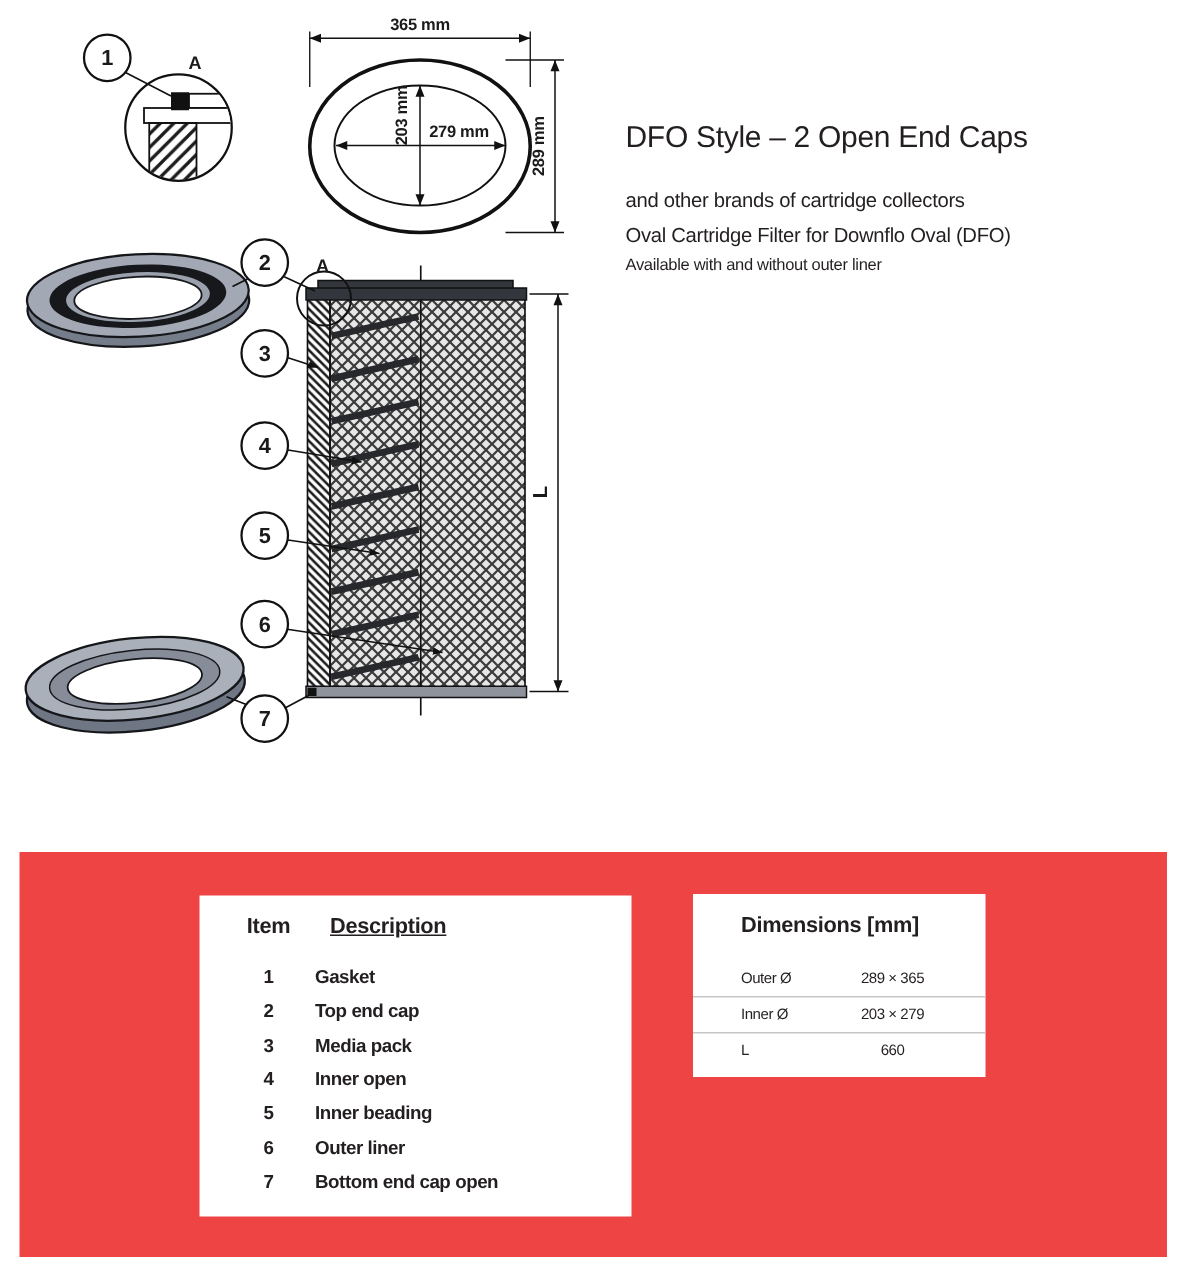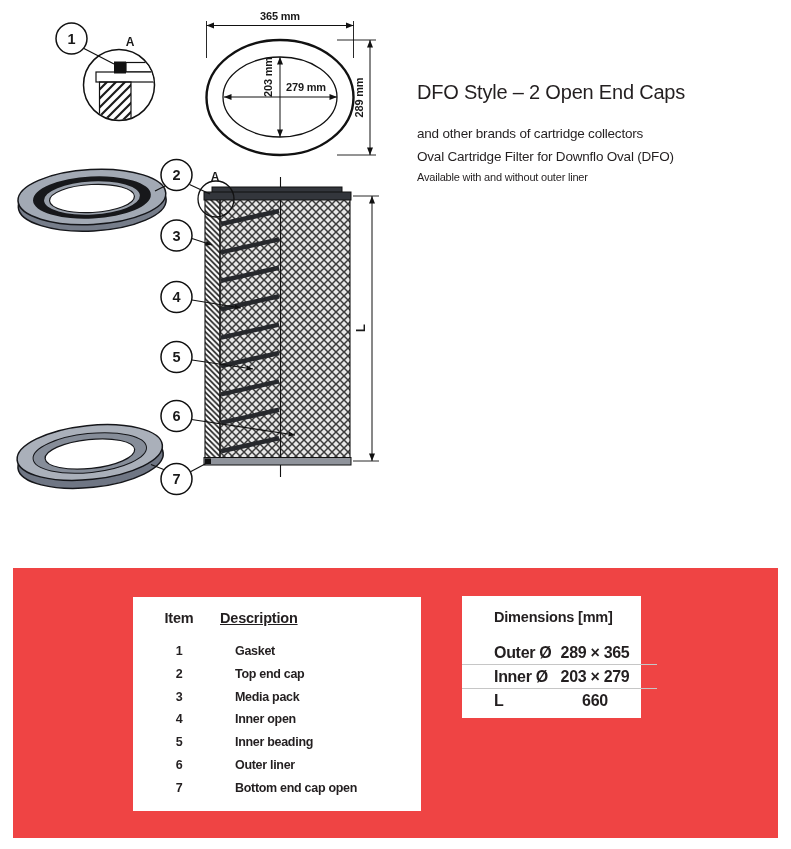--- a/index.html
+++ b/index.html
@@ -19,26 +19,26 @@
 
   .gray-panel{position:absolute;left:13px;top:568px;width:765px;height:270px;background:#ef4444;}
 
   .items-table{position:absolute;left:120px;top:29px;width:288px;height:214px;background:#ffffff;}
   .items-header{position:absolute;left:18px;top:13px;display:flex;font-size:14.5px;font-weight:bold;letter-spacing:-0.2px;}
   .col-item{width:56px;text-align:center;}
   .col-desc{margin-left:13px;text-decoration:underline;}
   .items-rows{position:absolute;left:18px;top:43px;right:0;}
   .irow{display:flex;height:22.8px;line-height:22.8px;font-size:12.5px;font-weight:bold;letter-spacing:-0.3px;}
   .inum{width:56px;text-align:center;}
-  .idesc{margin-left:28px;}
-
-  .dims-table{position:absolute;left:449px;top:28px;width:179px;height:122px;background:#ffffff;}
+  .idesc{margin-left:3px;}
+
+  .dims-table{position:absolute;left:449px;top:28px;width:195px;height:122px;background:#ffffff;}
   .dims-header{position:absolute;left:32px;top:13px;font-size:14.5px;font-weight:bold;letter-spacing:-0.2px;}
   .dims-rows{position:absolute;left:0;top:45px;width:195px;}
-  .drow{position:relative;height:23px;line-height:23px;font-size:16px;font-weight:bold;letter-spacing:-0.3px;}
+  .drow{position:relative;height:23px;line-height:23px;font-size:10px;font-weight:normal;letter-spacing:-0.3px;}
   .drow.rule{border-bottom:1px solid #c6c6c6;}
   .dlabel{position:absolute;left:32px;}
   .dvalue{position:absolute;right:16px;width:92px;text-align:center;}
 </style>
 </head>
 <body>
 
 <div id="page">
 
   <svg width="791" height="560" viewBox="0 0 791 560">

